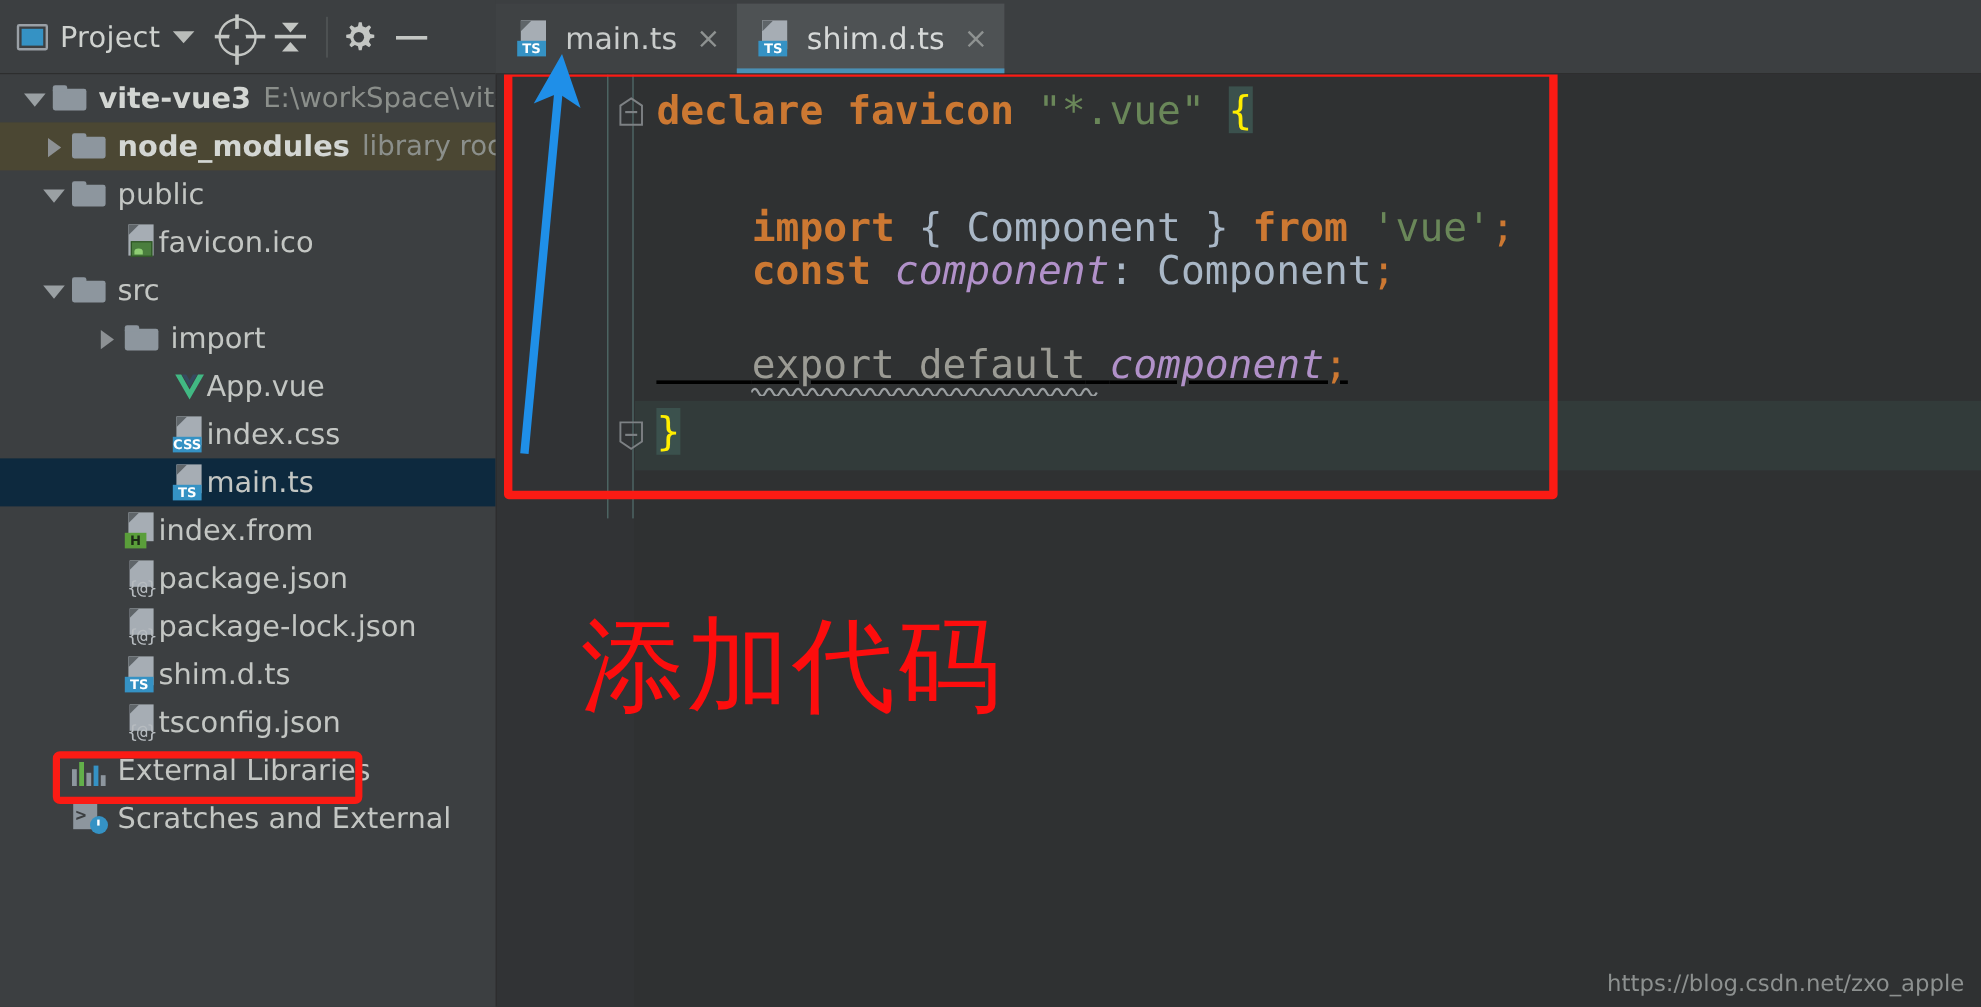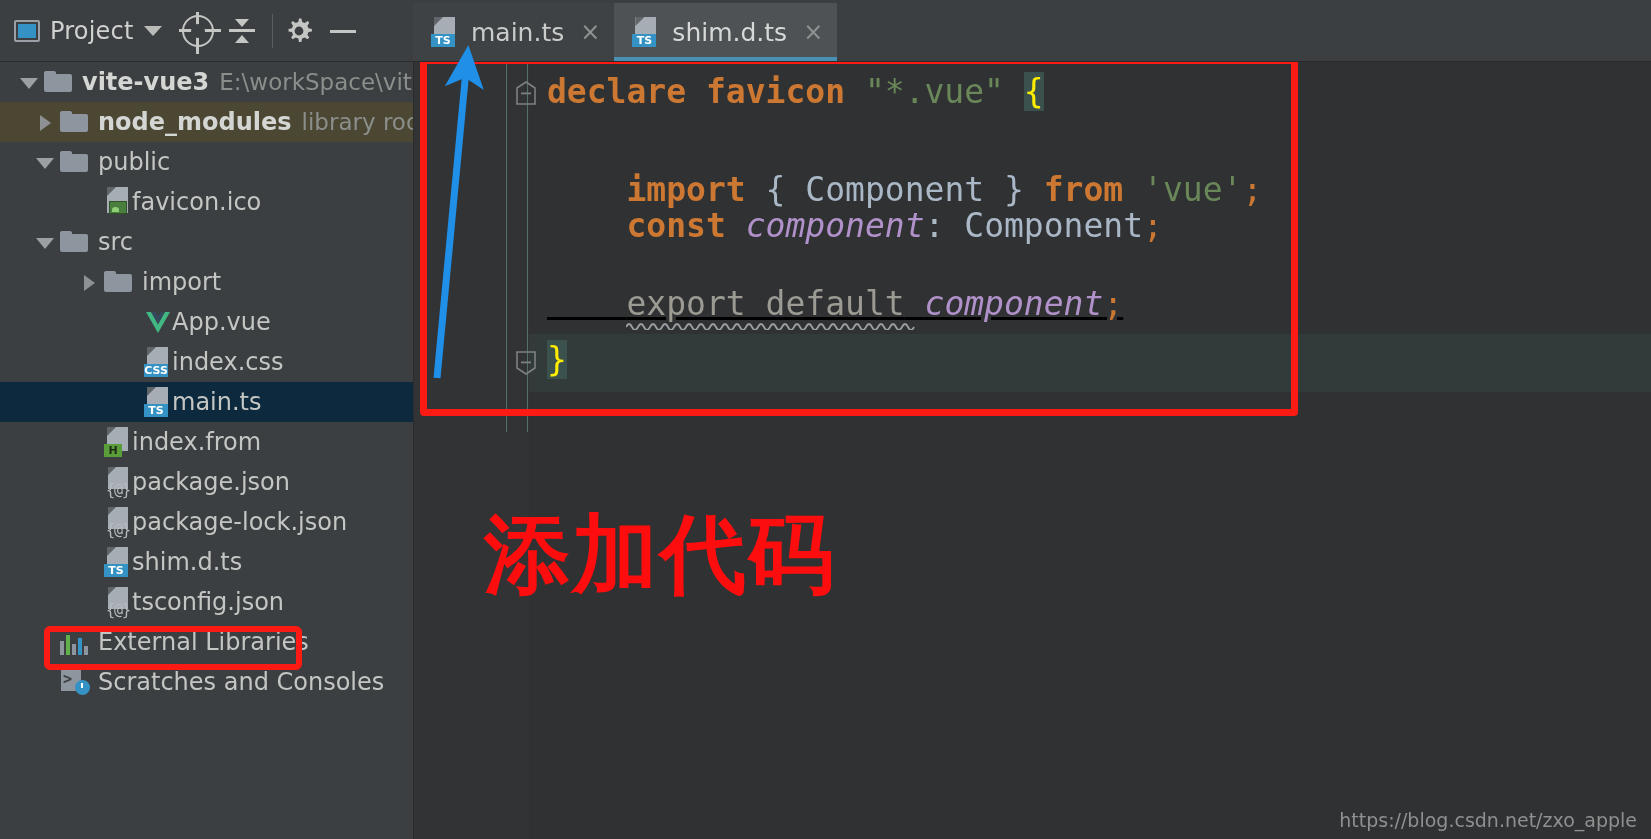--- a/index.html
+++ b/index.html
@@ -153,21 +153,21 @@
   .brace-y{color:#ffee00;}
   .brace-hl{background:#3b514d;}
   .curline{position:absolute;left:0;right:0;background:#323b3a;}
 
   .foldmark{position:absolute;width:24px;height:26px;}
   .foldmark svg{display:block;}
 
   
   .code-redbox{position:absolute;border:7px solid #fb1b14;border-radius:4px;pointer-events:none;}
 
-  .cn-note{position:absolute;color:#fd0d0d;font-size:86px;font-weight:bold;
+  .cn-note{position:absolute;color:#fd0d0d;font-size:86px;font-weight:normal;
            font-family:"DejaVu Sans","Liberation Sans",sans-serif;letter-spacing:2px;white-space:nowrap;}
 
   .watermark{position:absolute;right:14px;bottom:8px;color:#8d9190;font-size:19px;}
 
   .bluearrow{position:absolute;left:0;top:0;pointer-events:none;}
 </style>
 </head>
 <body>
 
 <div id="app">
@@ -364,21 +364,21 @@
           <div class="lbl">External Libraries</div>
         </div>
         <div class="row">
           <div style="width:34px;flex:0 0 34px"></div>
           <div style="width:26px;flex:0 0 26px"></div>
           <div class="ico-scratch">
             <div class="pg"></div>
             <div class="gt">&gt;</div>
             <div class="clk"></div>
           </div>
-          <div class="lbl">Scratches and Consoles</div>
+          <div class="lbl">Scratches and External</div>
         </div>
         <div class="tree-redbox" style="left: 44px; top: 564px; width: 246px; height: 32px;"></div>
       </div>
 
     <div class="editor">
 
       <div class="gutter">
         <div class="vline" style="left:92px;top:0;height:370px;"></div>
       </div>
       <div class="vline" style="left:113px;top:0;height:370px;background:#54706e;"></div>

